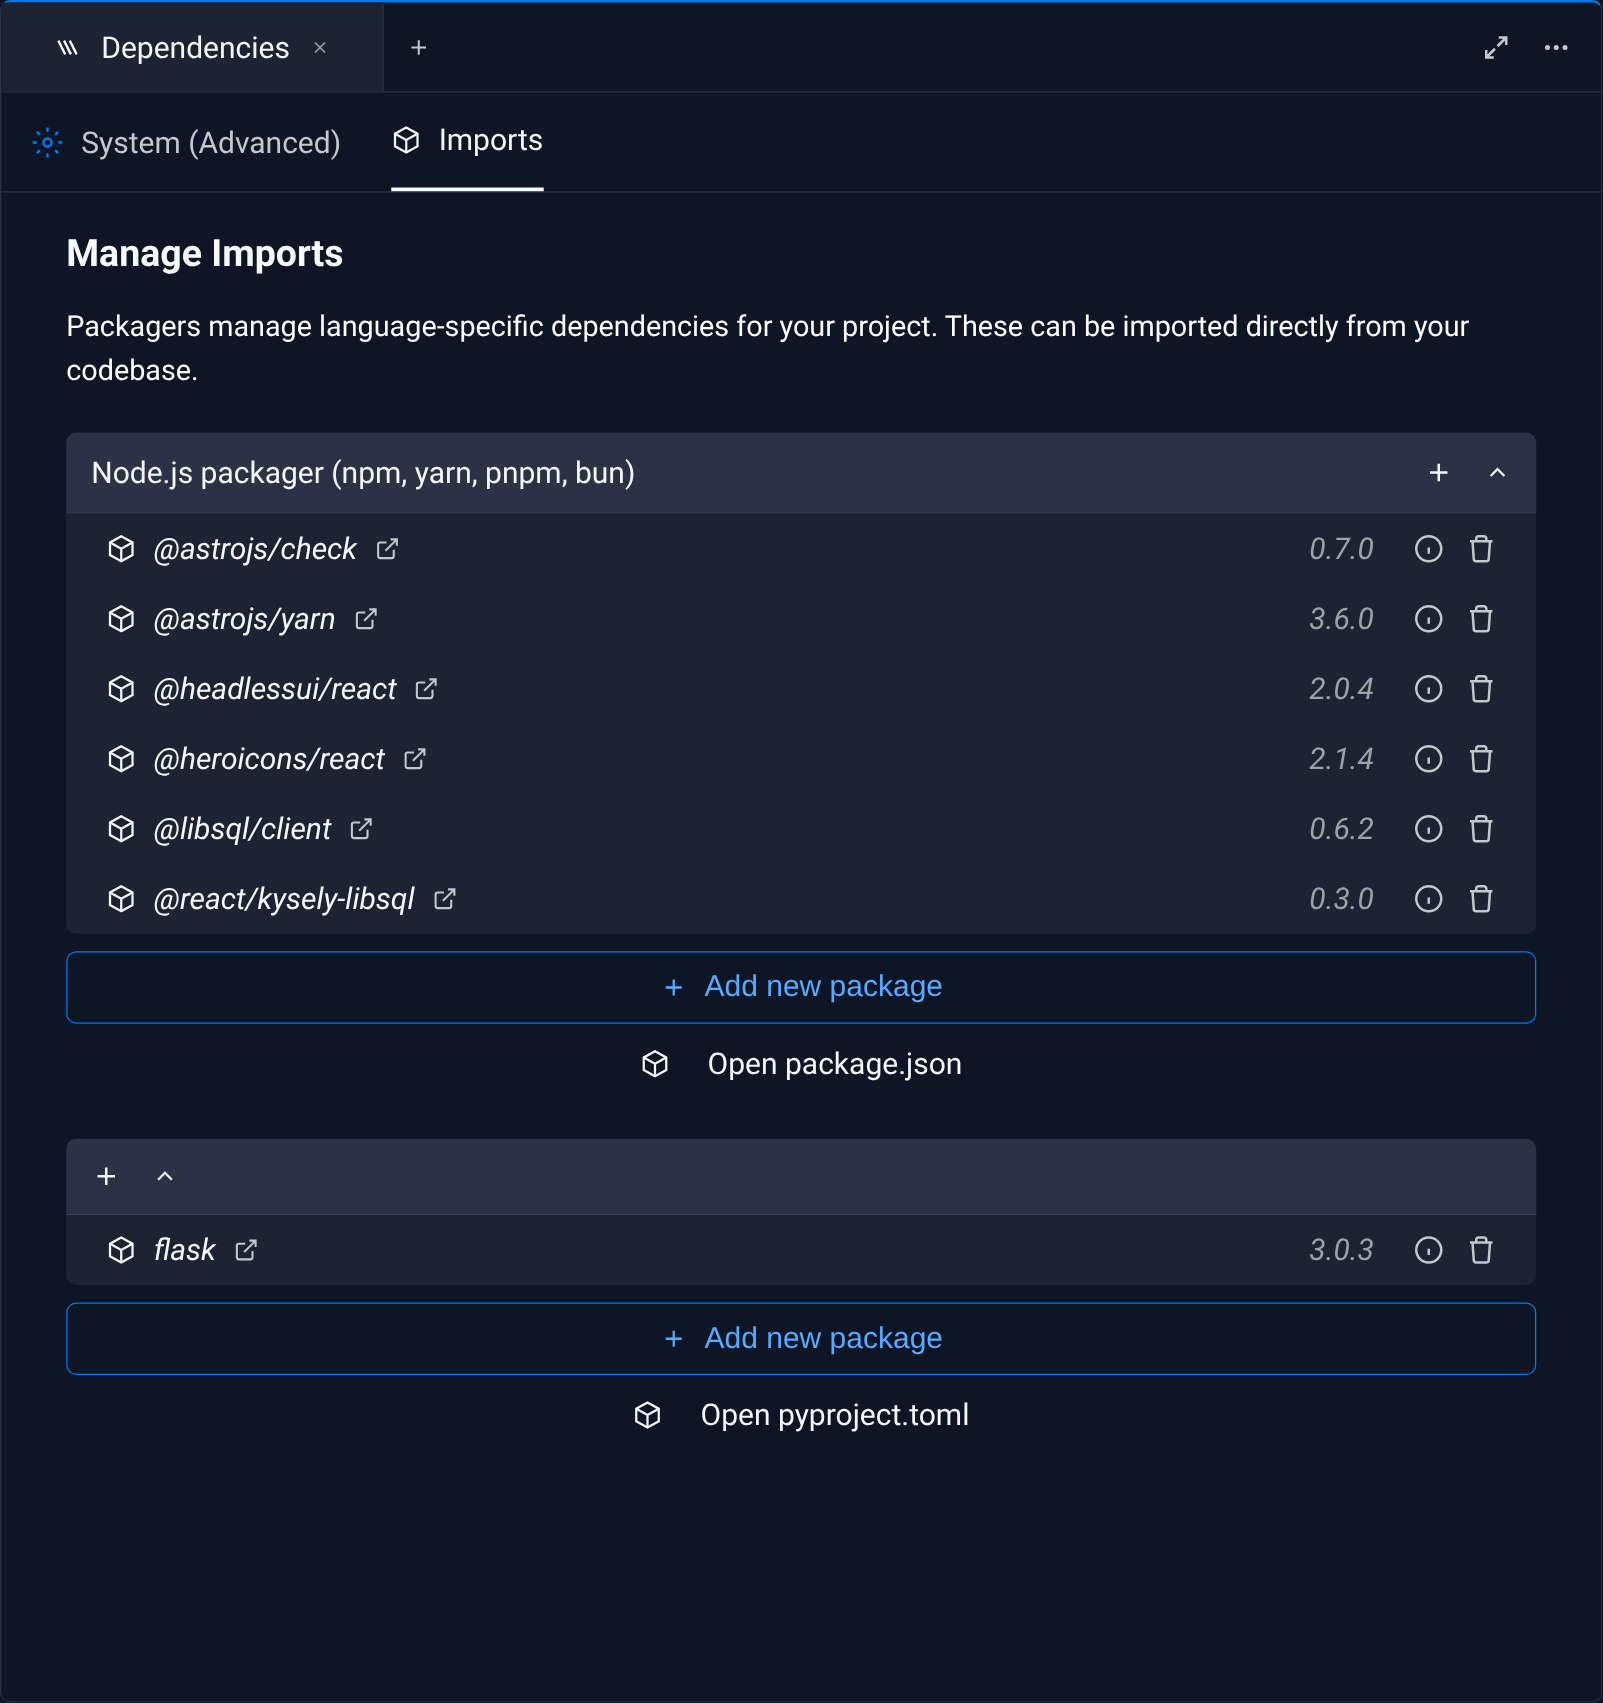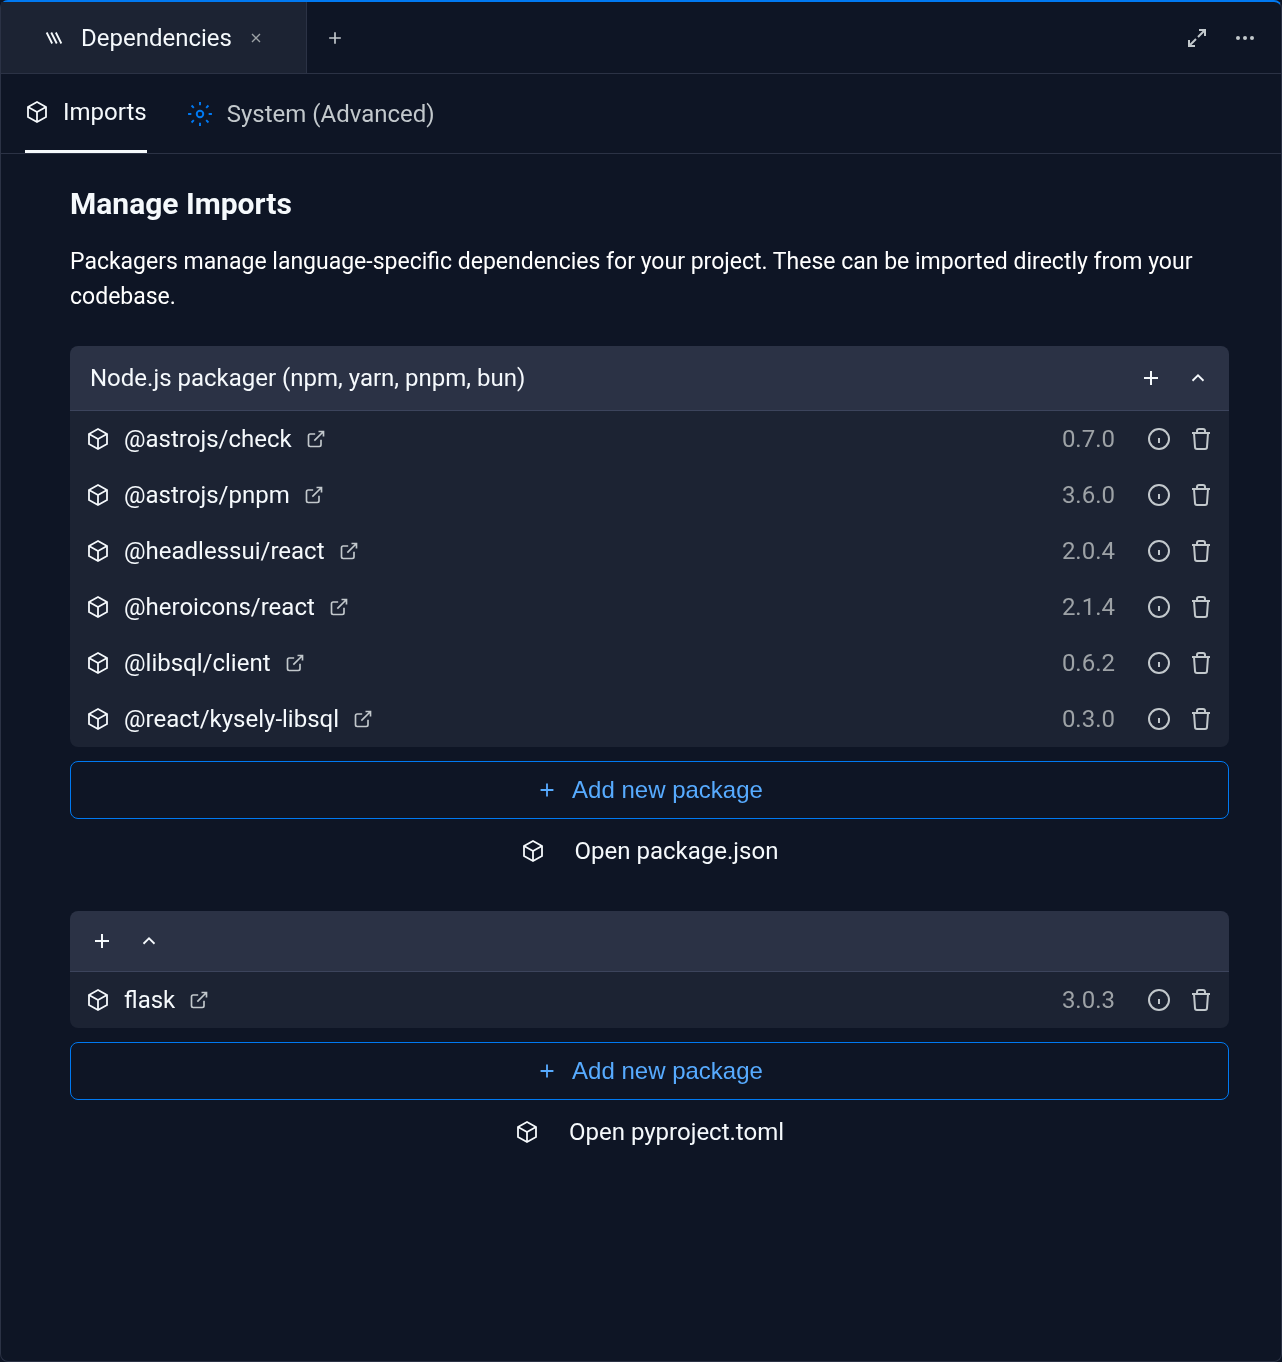--- a/index.html
+++ b/index.html
@@ -90,21 +90,20 @@
       color: #f5f9fc;
       border-bottom: 3px solid #f5f9fc;
     }
     .subtab-gear-icon svg {
       stroke: #0079f2;
     }
     .content {
       padding: 32px 52px 40px 52px;
       overflow-y: auto;
       flex: 1;
-      margin-left: 17px;
     }
     .page-title {
       font-size: 30px;
       font-weight: 700;
       margin-bottom: 24px;
     }
     .page-description {
       font-size: 23px;
       color: #ffffff;
       line-height: 1.5;
@@ -138,22 +137,23 @@
       overflow-y: auto;
       border-radius: 0 0 8px 8px;
     }
     .package-list-small {
       background: #1c2333;
       border-radius: 0 0 8px 8px;
     }
     .package-row {
       display: flex;
       align-items: center;
-      padding: 14px 16px;
+      padding: 14px 32px;
       gap: 14px;
+      font-style: italic;
     }
     .package-name {
       font-size: 24px;
       color: #f5f9fc;
     }
     .package-external {
       display: flex;
       align-items: center;
       cursor: pointer;
     }
@@ -238,37 +238,37 @@
         <svg width="24" height="24" viewBox="0 0 24 24" fill="#c2c8cc">
           <circle cx="5" cy="12" r="2"></circle>
           <circle cx="12" cy="12" r="2"></circle>
           <circle cx="19" cy="12" r="2"></circle>
         </svg>
       </span>
     </div>
   </div>
 
   <div class="subtabs">
-    <div class="subtab active">
-      <span class="icon">
-        <svg width="24" height="24" viewBox="0 0 24 24" fill="none" stroke="#f5f9fc" stroke-width="1.8">
-          <path d="M12 2L3 7v10l9 5 9-5V7l-9-5z"></path>
-          <path d="M3 7l9 5 9-5M12 12v10"></path>
-        </svg>
-      </span>
-      <span>Imports</span>
-    </div>
     <div class="subtab">
       <span class="icon subtab-gear-icon">
         <svg width="26" height="26" viewBox="0 0 24 24" fill="none" stroke="#0079f2" stroke-width="1.8">
           <circle cx="12" cy="12" r="3"></circle>
           <path d="M12 1v3M12 20v3M4.2 4.2l2.1 2.1M17.7 17.7l2.1 2.1M1 12h3M20 12h3M4.2 19.8l2.1-2.1M17.7 6.3l2.1-2.1"></path>
         </svg>
       </span>
       <span>System (Advanced)</span>
+    </div>
+    <div class="subtab active">
+      <span class="icon">
+        <svg width="24" height="24" viewBox="0 0 24 24" fill="none" stroke="#f5f9fc" stroke-width="1.8">
+          <path d="M12 2L3 7v10l9 5 9-5V7l-9-5z"></path>
+          <path d="M3 7l9 5 9-5M12 12v10"></path>
+        </svg>
+      </span>
+      <span>Imports</span>
     </div>
   </div>
 
   <div class="content">
     <h1 class="page-title">Manage Imports</h1>
     <p class="page-description">Packagers manage language-specific dependencies for your project. These can be imported directly from your codebase.</p>
 
     <div class="packager-section">
       <div class="packager-header">
         <span class="packager-header-title">Node.js packager (npm, yarn, pnpm, bun)</span>
@@ -314,21 +314,21 @@
         </span>
       </div>
     </div>
     <div class="package-row">
       <span class="icon">
         <svg width="24" height="24" viewBox="0 0 24 24" fill="none" stroke="#f5f9fc" stroke-width="1.8">
           <path d="M12 2L3 7v10l9 5 9-5V7l-9-5z"></path>
                 <path d="M3 7l9 5 9-5M12 12v10"></path>
         </svg>
       </span>
-      <span class="package-name">@astrojs/pnpm</span>
+      <span class="package-name">@astrojs/yarn</span>
       <span class="package-external icon">
         <svg width="20" height="20" viewBox="0 0 24 24" fill="none" stroke="#c2c8cc" stroke-width="2">
           <path d="M18 13v6a2 2 0 01-2 2H5a2 2 0 01-2-2V8a2 2 0 012-2h6M15 3h6v6M10 14L21 3"></path>
         </svg>
       </span>
       <span class="package-version">3.6.0</span>
       <div class="package-actions">
         <span class="icon">
           <svg width="24" height="24" viewBox="0 0 24 24" fill="none" stroke="#c2c8cc" stroke-width="2">
             <circle cx="12" cy="12" r="10"></circle>

